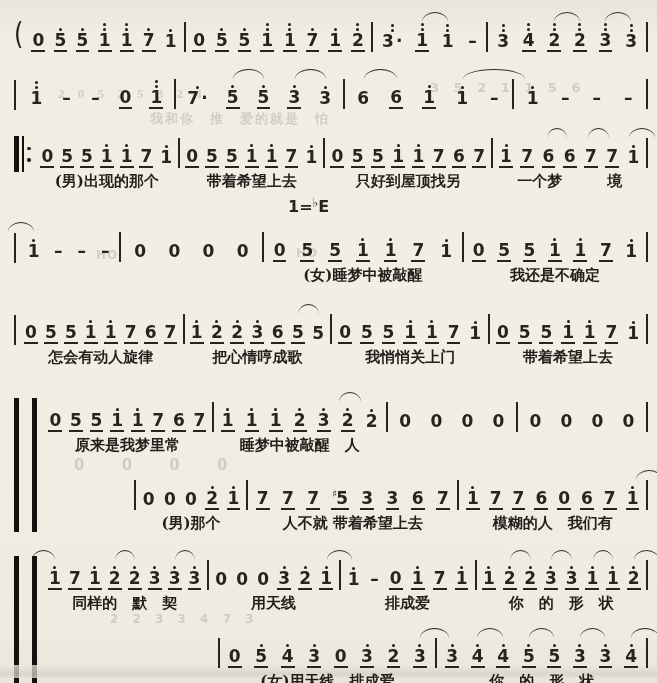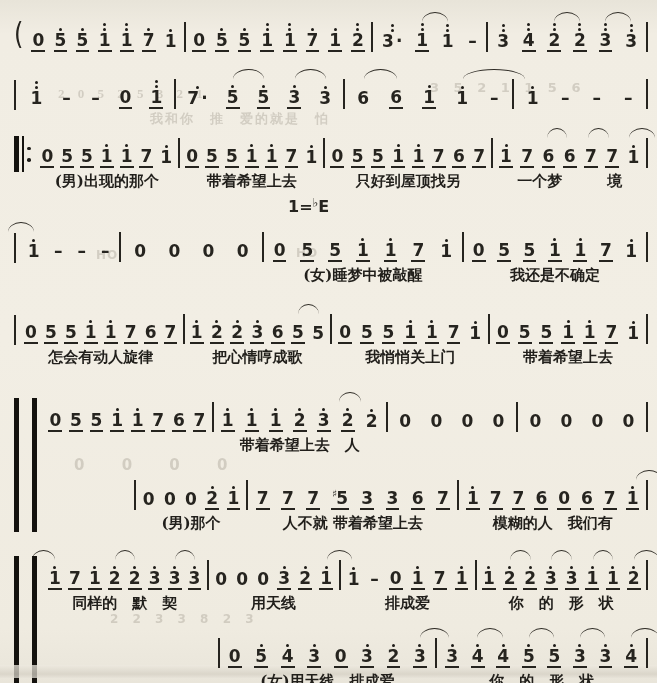--- a/index.html
+++ b/index.html
@@ -864,20 +864,21 @@
                 </div>
                 <div class="note">
                   <div class="dots"></div>
                   <div class="g u1"><span>6</span></div>
                 </div>
                 <div class="note">
                   <div class="dots"></div>
                   <div class="g u1"><span>7</span></div>
                 </div>
               </div>
+              <div class="lyric">原来是我梦里常</div>
             </div>
             <div class="measure" style="flex-grow: 22;">
               <div class="notes-row">
                 <div class="note">
                   <div class="dots">
                     <div class="dot"></div>
                   </div>
                   <div class="g u1"><span>1</span></div>
                 </div>
                 <div class="note">
@@ -911,21 +912,21 @@
                   <div class="g u1"><span>2</span></div>
                 </div>
                 <div class="note">
                   <div class="dots">
                     <div class="dot"></div>
                   </div>
                   <div class="g"><span>2</span></div>
                 </div>
                 <div class="arc" style="left: 126px; width: 22px;"></div>
               </div>
-              <div class="lyric">带着希望上去　人</div>
+              <div class="lyric">睡梦中被敲醒　人</div>
             </div>
             <div class="measure" style="flex-grow: 28;">
               <div class="notes-row">
                 <div class="note">
                   <div class="dots"></div>
                   <div class="g"><span>0</span></div>
                 </div>
                 <div class="note">
                   <div class="dots"></div>
                   <div class="g"><span>0</span></div>
@@ -1387,14 +1388,14 @@
           </div>
         </div>
       </div>
     </div>
     <div class="bleed" style="left: 150px; top: 110px; font-size: 13px; letter-spacing: 2px;">我和你　推　爱的就是　怕</div>
     <div class="bleed" style="left: 58px; top: 86px; font-size: 13px; letter-spacing: 5px; font-family: Liberation Serif, serif;">2 0 5 2 5 3 2 1</div>
     <div class="bleed" style="left: 430px; top: 80px; font-size: 13px; letter-spacing: 5px;">3 5 2 1 1 5 6</div>
     <div class="bleed" style="left: 96px; top: 248px; font-size: 12px; letter-spacing: 1px;">HO</div>
     <div class="bleed" style="left: 296px; top: 246px; font-size: 12px; letter-spacing: 1px;">HO</div>
     <div class="bleed" style="left: 74px; top: 456px; font-size: 15px; letter-spacing: 16px;">0 0 0 0</div>
-    <div class="bleed" style="left: 110px; top: 612px; font-size: 12px; letter-spacing: 5px;">2 2 3 3 8 2 3</div>
+    <div class="bleed" style="left: 110px; top: 612px; font-size: 12px; letter-spacing: 5px;">2 2 3 3 4 7 3</div>
   </div>
 
 </body></html>

